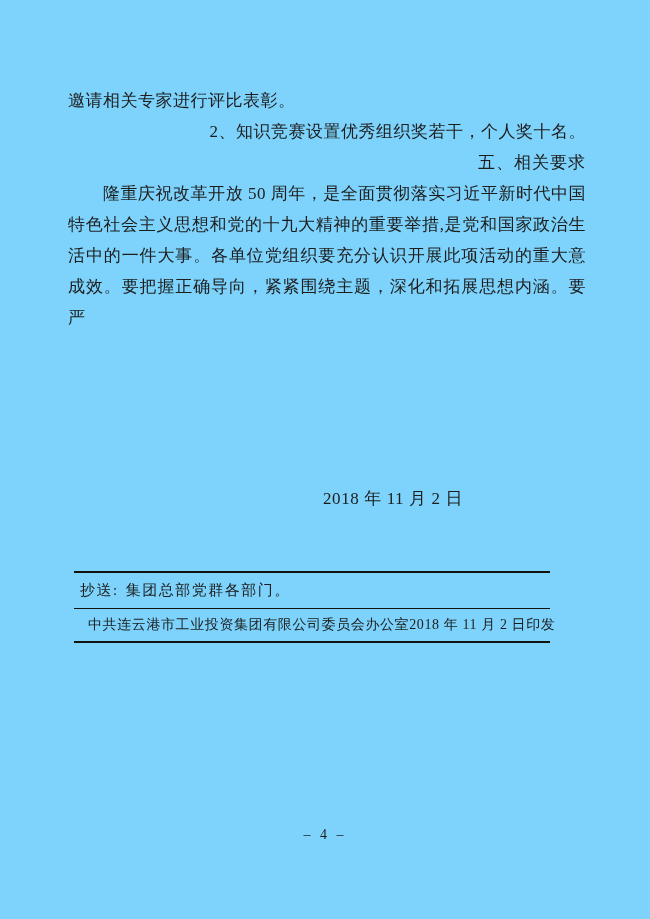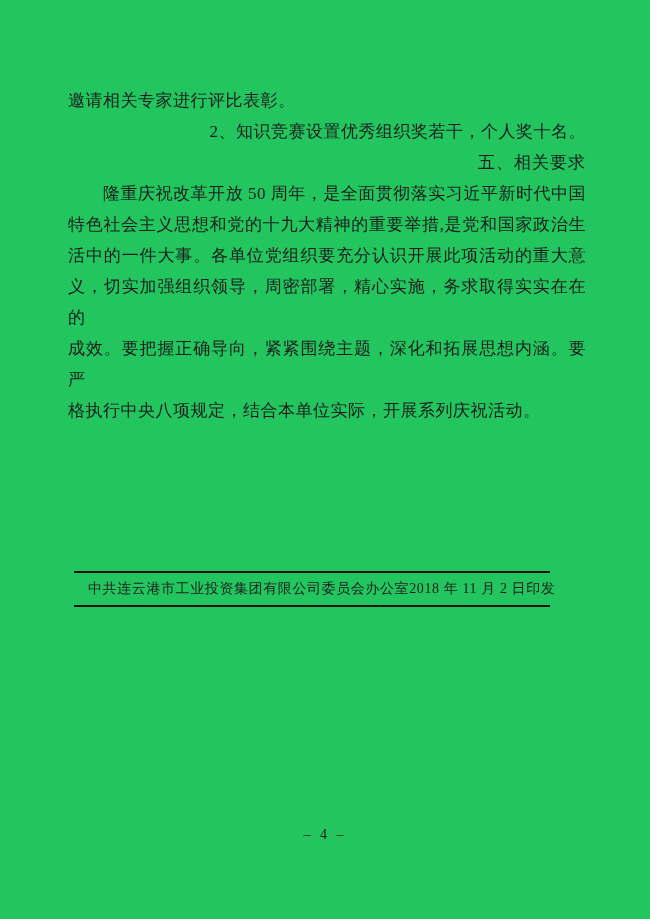--- a/index.html
+++ b/index.html
@@ -13,21 +13,21 @@
     position: relative;
     font-family: "Liberation Serif", "DejaVu Serif", serif;
     color: #1d1d1d;
     overflow: hidden;
   }
   .page {
     position: absolute;
     left: 0; top: 0;
     width: 650px;
     height: 919px;
-    background: #22c55e;
+    background: #7dd3fc;
   }
   .doc-body {
     position: absolute;
     left: 68px;
     top: 85px;
     width: 518px;
     font-size: 17px;
     line-height: 31px;
     letter-spacing: 0.5px;
   }
@@ -110,27 +110,29 @@
 
 <div class="page">
 
   <div class="doc-body">
     <div>邀请相关专家进行评比表彰。</div>
     <div class="indent">2、知识竞赛设置优秀组织奖若干，个人奖十名。</div>
     <div class="indent heading">五、相关要求</div>
     <div class="para-line first">隆重庆祝改革开放 50 周年，是全面贯彻落实习近平新时代中国</div>
     <div class="para-line">特色社会主义思想和党的十九大精神的重要举措,是党和国家政治生</div>
     <div class="para-line">活中的一件大事。各单位党组织要充分认识开展此项活动的重大意</div>
-    <div class="para-line">义，切实加强组织领导，周密部署，精心实施，务求取得实实在在的</div>
     <div class="para-line">成效。要把握正确导向，紧紧围绕主题，深化和拓展思想内涵。要严</div>
-    <div class="para-line last">格执行中央八项规定，结合本单位实际，开展系列庆祝活动。</div>
   </div>
 
+  <div class="sig sig-date">2018 年 11 月 2 日</div>
 
   <div class="footer-box">
+    <div class="cc-row">
+      <span class="cc-label">抄送:</span><span>集团总部党群各部门。</span>
+    </div>
     <div class="imprint-row">
       <span>中共连云港市工业投资集团有限公司委员会办公室</span>
       <span class="imprint-gap"></span>
       <span>2018 年 11 月 2 日印发</span>
     </div>
   </div>
 
   <div class="page-num">– 4 –</div>
 
 </div>

